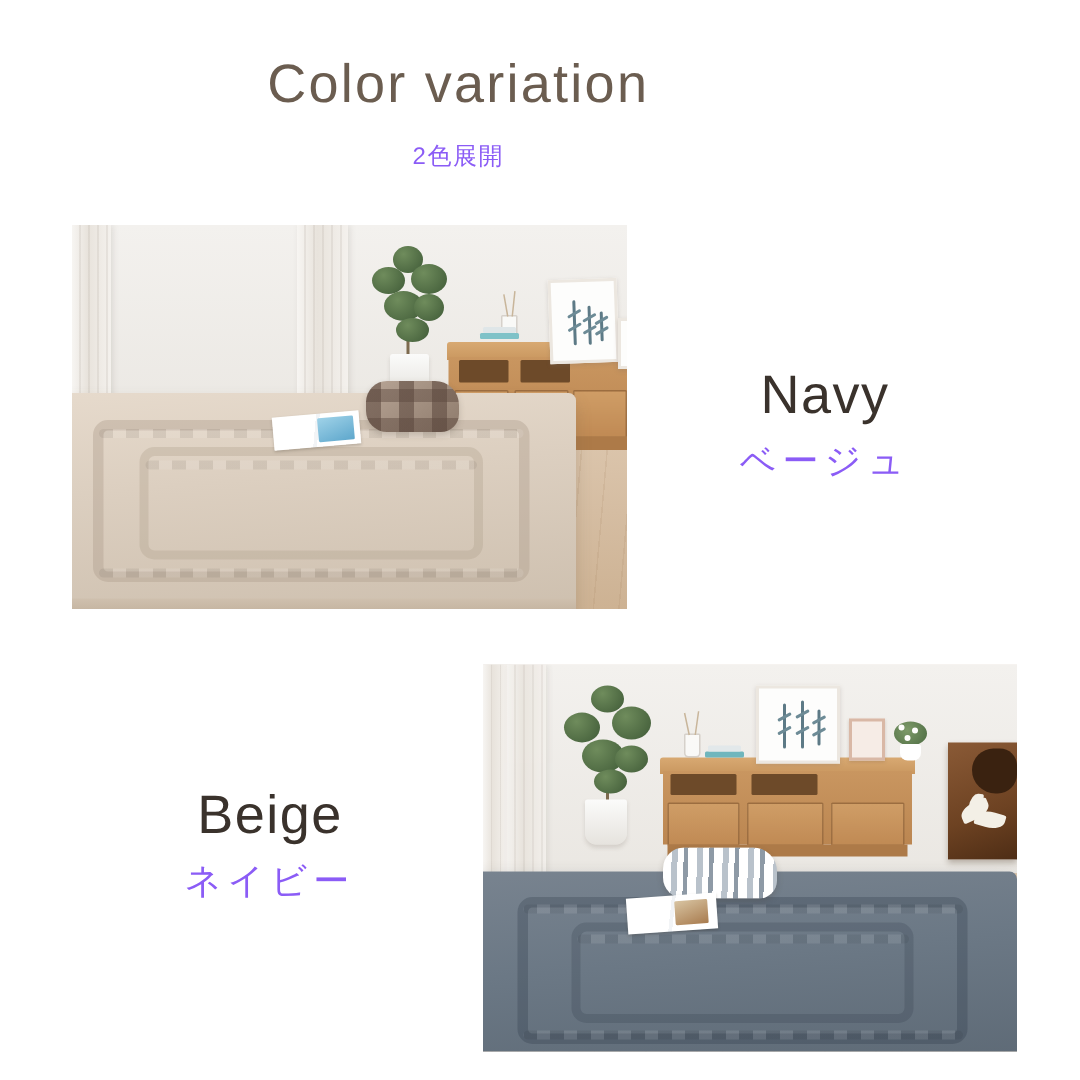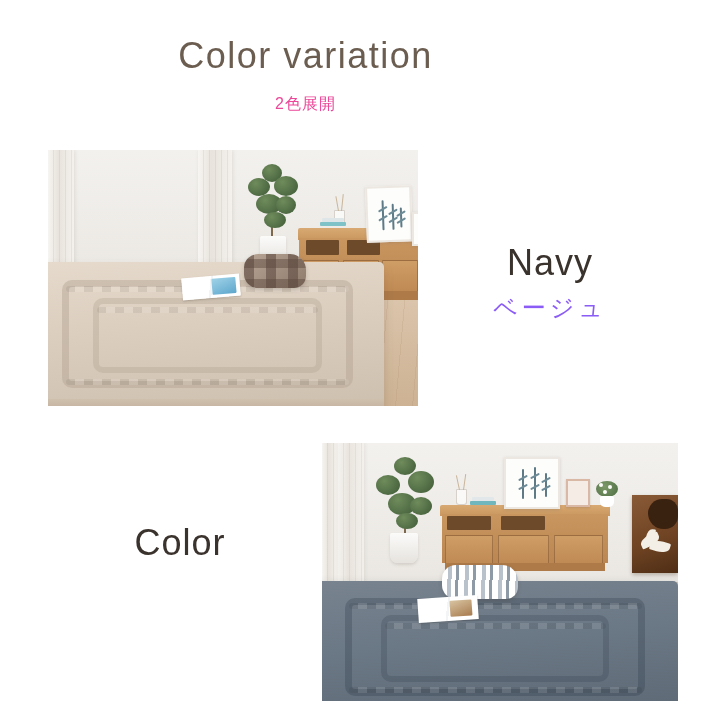--- a/index.html
+++ b/index.html
@@ -10,21 +10,21 @@
   }
   .page { width:611px; height:720px; position:relative; }
 
   
   .header { width:100%; text-align:center; padding-top:38px; }
   .title {
     font-size:36px; font-weight:400; letter-spacing:1.5px;
     color:#6b5d50; line-height:1;
   }
   .subtitle {
-    font-size:16px; color:#ec4899; margin-top:20px; letter-spacing:1px;
+    font-size:16px; color:#8b5cf6; margin-top:20px; letter-spacing:1px;
   }
 
   
   .photo {
     position:absolute; overflow:hidden; background:#efe9e3;
   }
   #photo-beige { left:48px; top:150px; width:370px; height:256px; }
   #photo-navy  { left:322px; top:443px; width:356px; height:258px; }
 
   
@@ -292,21 +292,22 @@
       <div class="mag-art" style="left:30px;top:3px;width:24px;height:16px;background:linear-gradient(160deg,#9fd2e8,#5ea7cc);"></div>
     </div>
   </div>
 
   <div class="label-block" id="label-beige">
     <div class="label-en">Navy</div>
     <div class="label-jp">ベージュ</div>
   </div>
 
   <div class="label-block" id="label-navy">
-    <div class="label-en">Color</div>
+    <div class="label-en">Beige</div>
+    <div class="label-jp">ネイビー</div>
   </div>
 
   <div class="photo" id="photo-navy">
     <div class="wall"></div>
     <div class="floor"></div>
 
     <div class="curtain" style="left:0;width:16px;height:70%;"></div>
     <div class="curtain" style="left:16px;width:26px;height:66%;opacity:.85;"></div>
 
     <div class="foliage" style="left:52px;top:14px;width:62px;height:80px;">

